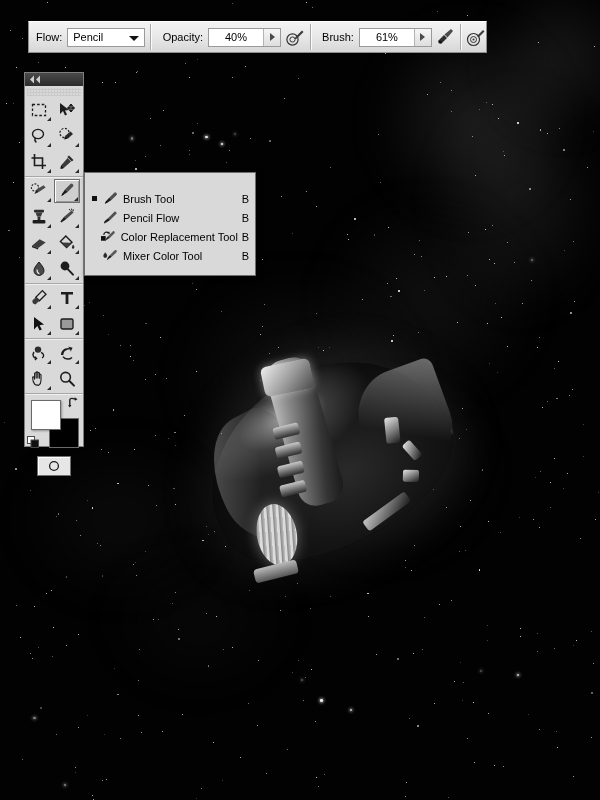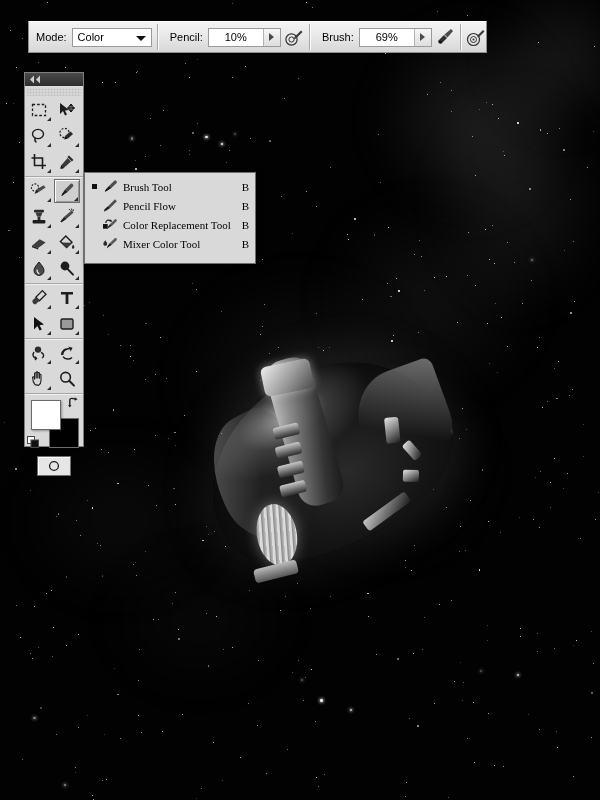--- a/index.html
+++ b/index.html
@@ -130,22 +130,21 @@
   #quickmask-wrap{display:flex;justify-content:center;padding:4px 0 6px 0;}
   #quickmask-btn{width:32px;height:18px;background:#e6e6e6;border:1px solid #6f6f6f;
     display:flex;align-items:center;justify-content:center;
     box-shadow:inset 1px 1px 0 #fff;}
 
   
   #tool-flyout{
     position:absolute;left:84px;top:172px;width:172px;
     background:#d9d9d9;border:1px solid #6e6e6e;box-sizing:border-box;
     box-shadow:2px 2px 5px rgba(0,0,0,.55);
-    padding:4px 0 10px 0;
-    font-family:Liberation Serif, serif;
+    padding:16px 0 10px 0;
   }
   .flyout-item{
     display:flex;align-items:center;height:19px;padding:0 6px 0 4px;font-size:11px;color:#000;
   }
   .flyout-check{width:10px;display:flex;align-items:center;justify-content:center;}
   .flyout-check span{width:5px;height:5px;background:#111;display:none;}
   .flyout-item.checked .flyout-check span{display:block;}
   .flyout-icon{width:22px;display:flex;align-items:center;justify-content:center;}
   .flyout-label{flex:1;white-space:nowrap;padding-left:2px;}
   .flyout-key{width:12px;text-align:right;}
@@ -610,51 +609,51 @@
     <div id="mouse-side-pad"></div>
     <div id="mouse-cable"></div>
     <div class="frag" style="left:212px;top:120px;width:14px;height:26px;transform:rotate(22deg);border-radius:3px;"></div>
     <div class="frag" style="left:222px;top:150px;width:10px;height:20px;transform:rotate(-14deg);border-radius:3px;"></div>
     <div class="frag" style="left:206px;top:176px;width:16px;height:12px;transform:rotate(30deg);border-radius:2px;"></div>
     <div class="frag" style="left:150px;top:196px;width:52px;height:12px;transform:rotate(-8deg);border-radius:3px;opacity:.85;"></div>
   </div>
 </div>
 
 <div id="options-bar">
-  <div class="lbl">Mode:</div>
+  <div class="lbl">Flow:</div>
   <div class="combo">
-    <span>Color</span>
+    <span>Pencil</span>
     <span class="caret"></span>
   </div>
 
   <div class="vsep"></div>
 
-  <div class="lbl">Pencil:</div>
+  <div class="lbl">Opacity:</div>
   <div class="numfield">
-    <div class="val">10%</div>
+    <div class="val">40%</div>
     <div class="spin">
         <i></i>
       </div>
   </div>
 
   <div style="width:6px"></div>
   <div class="iconbtn">
     <svg width="20" height="20" viewBox="0 0 20 20">
       <circle cx="7.5" cy="12.5" r="5.6" fill="none" stroke="#333" stroke-width="1.2"></circle>
       <circle cx="7.5" cy="12.5" r="2.6" fill="none" stroke="#333" stroke-width="1"></circle>
       <path d="M10.5 10 L17 3.5 L18.5 5 L12 11.5 Z" fill="#3a3a3a"></path>
       <path d="M10.5 10 L12 11.5 L10 12 Z" fill="#111"></path>
     </svg>
   </div>
 
   <div class="vsep"></div>
 
   <div class="lbl">Brush:</div>
   <div class="numfield">
-    <div class="val">69%</div>
+    <div class="val">61%</div>
     <div class="spin">
         <i></i>
       </div>
   </div>
 
   <div style="width:6px"></div>
   <div class="iconbtn">
     <svg width="20" height="20" viewBox="0 0 20 20">
       <path d="M3 14 L9 8 L12 11 L6 17 Z" fill="#2f2f2f"></path>
       <path d="M9.5 7.5 L16 2 L18 4 L12.5 10.5 Z" fill="#4a4a4a"></path>

